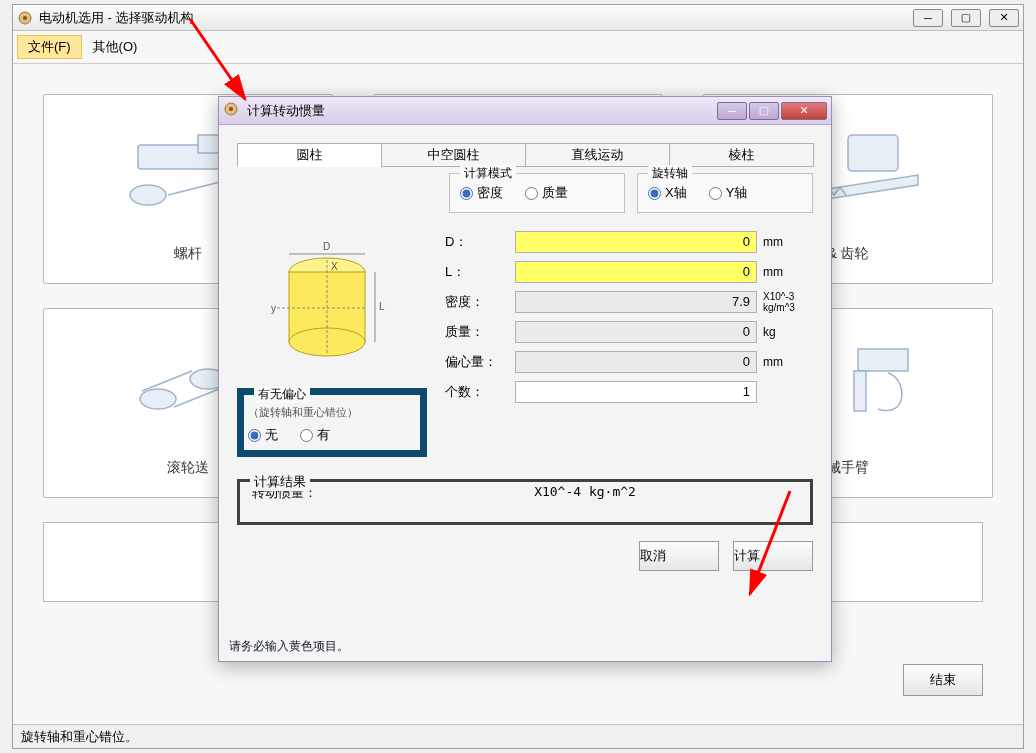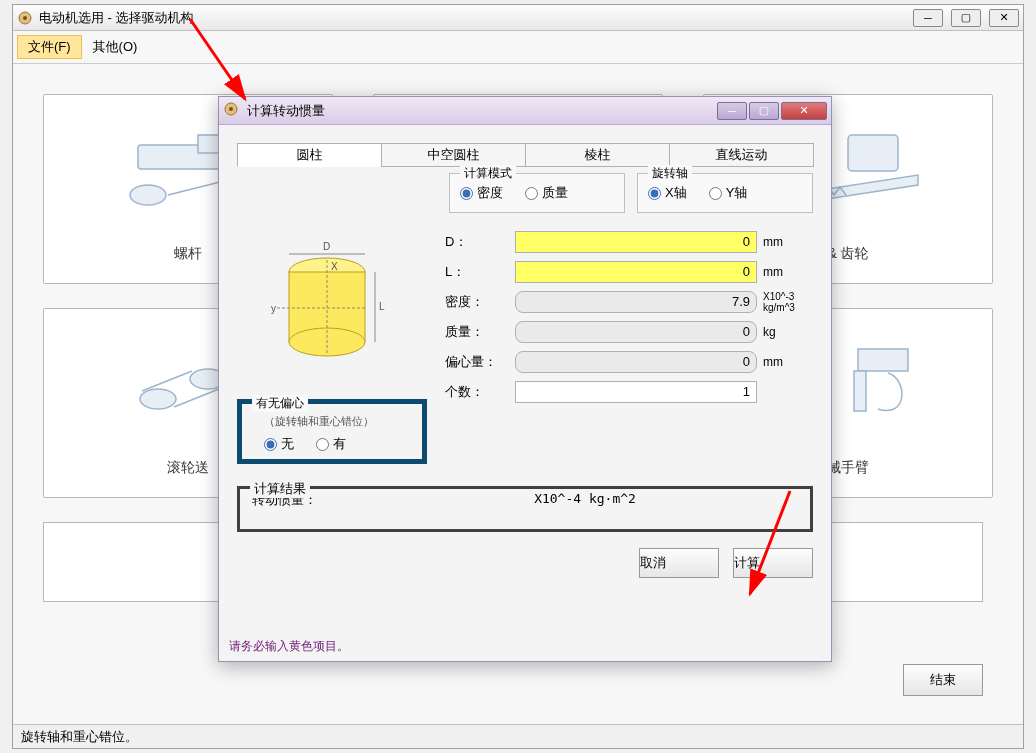--- a/index.html
+++ b/index.html
@@ -47,42 +47,42 @@
     .top-row { display: flex; gap: 12px; margin-bottom: 14px; justify-content: flex-end; }
     .top-row .groupbox { flex: 0 0 auto; margin-bottom: 0; }
 
     .radio-row { display: flex; gap: 22px; align-items: center; }
     .radio { display: flex; align-items: center; gap: 4px; }
     .radio input { accent-color: #3b6db5; }
 
     .mid-area { display: flex; gap: 18px; }
     .left-col { width: 190px; }
     .cyl-diagram { height: 160px; display: flex; align-items: center; justify-content: center; }
-    .eccentric-box { border: 5px solid #0c4a6e; padding: 10px 22px 6px; position: relative; margin-top: 12px; }
+    .eccentric-box { border: 7px solid #0c4a6e; padding: 10px 4px 6px; position: relative; margin-top: 1px; }
     .eccentric-box .legend { position: absolute; top: -9px; left: 10px; background: #f9f9f9; padding: 0 4px; font-size: 12px; }
     .eccentric-sub { font-size: 11px; color: #555; margin-bottom: 6px; }
 
     .form-col { flex: 1; }
     .form-row { display: flex; align-items: center; height: 30px; }
     .form-row .lbl { width: 70px; }
     .form-row .input { flex: 1; height: 22px; border: 1px solid #b0b0b0; background: #fff; text-align: right; padding: 0 6px; line-height: 20px; }
     .form-row .input.req { background: #ffff66; }
-    .form-row .input.ro { background: #eaeaea; border-radius: 8px; }
+    .form-row .input.ro { background: #eaeaea; }
     .form-row .unit { width: 56px; padding-left: 6px; font-size: 12px; }
 
     .result-box { border: 3px solid #404040; padding: 2px 12px 20px; position: relative; margin-top: 22px; }
     .result-box .legend { position: absolute; top: -9px; left: 10px; background: #f4f4f4; padding: 0 4px; }
     .result-row { display: flex; }
     .result-row .lbl { width: 120px; }
     .result-row .val { flex: 1; text-align: center; font-family: monospace; }
 
     .dlg-footer { display: flex; justify-content: flex-end; gap: 14px; margin-top: 16px; }
     .dlg-btn { width: 80px; height: 30px; border: 1px solid #999; background: linear-gradient(#fdfdfd,#e6e6e6); display: flex; align-items: center; justify-content: flex-start; }
 
-    .dlg-status { position: absolute; left: 10px; bottom: 6px; font-size: 12px; color: #701a75; }
+    .dlg-status { position: absolute; left: 10px; bottom: 6px; font-size: 12px; color: #0f172a; }
 
     
     .arrow { position: absolute; pointer-events: none; }
     .arrow.a1 { left: 180px; top: 14px; }
     .arrow.a2 { left: 680px; top: 486px; }
   </style>
 </head>
 <body>
 
 <div class="main-window">
@@ -197,22 +197,22 @@
       <div class="dlg-winbtn min">─</div>
       <div class="dlg-winbtn max">▢</div>
       <div class="dlg-winbtn close">✕</div>
     </div>
   </div>
 
   <div class="dlg-body">
     <div class="tabs">
       <div class="tab active">圆柱</div>
       <div class="tab">中空圆柱</div>
+      <div class="tab">直线运动</div>
       <div class="tab">棱柱</div>
-      <div class="tab">直线运动</div>
     </div>
 
     <div class="top-row">
       <div class="groupbox" style="width:176px;">
         <div class="legend">计算模式</div>
         <div class="radio-row">
           <label class="radio">
               <input type="radio" name="mode" checked="" style="">
               <span>密度</span>
             </label>

